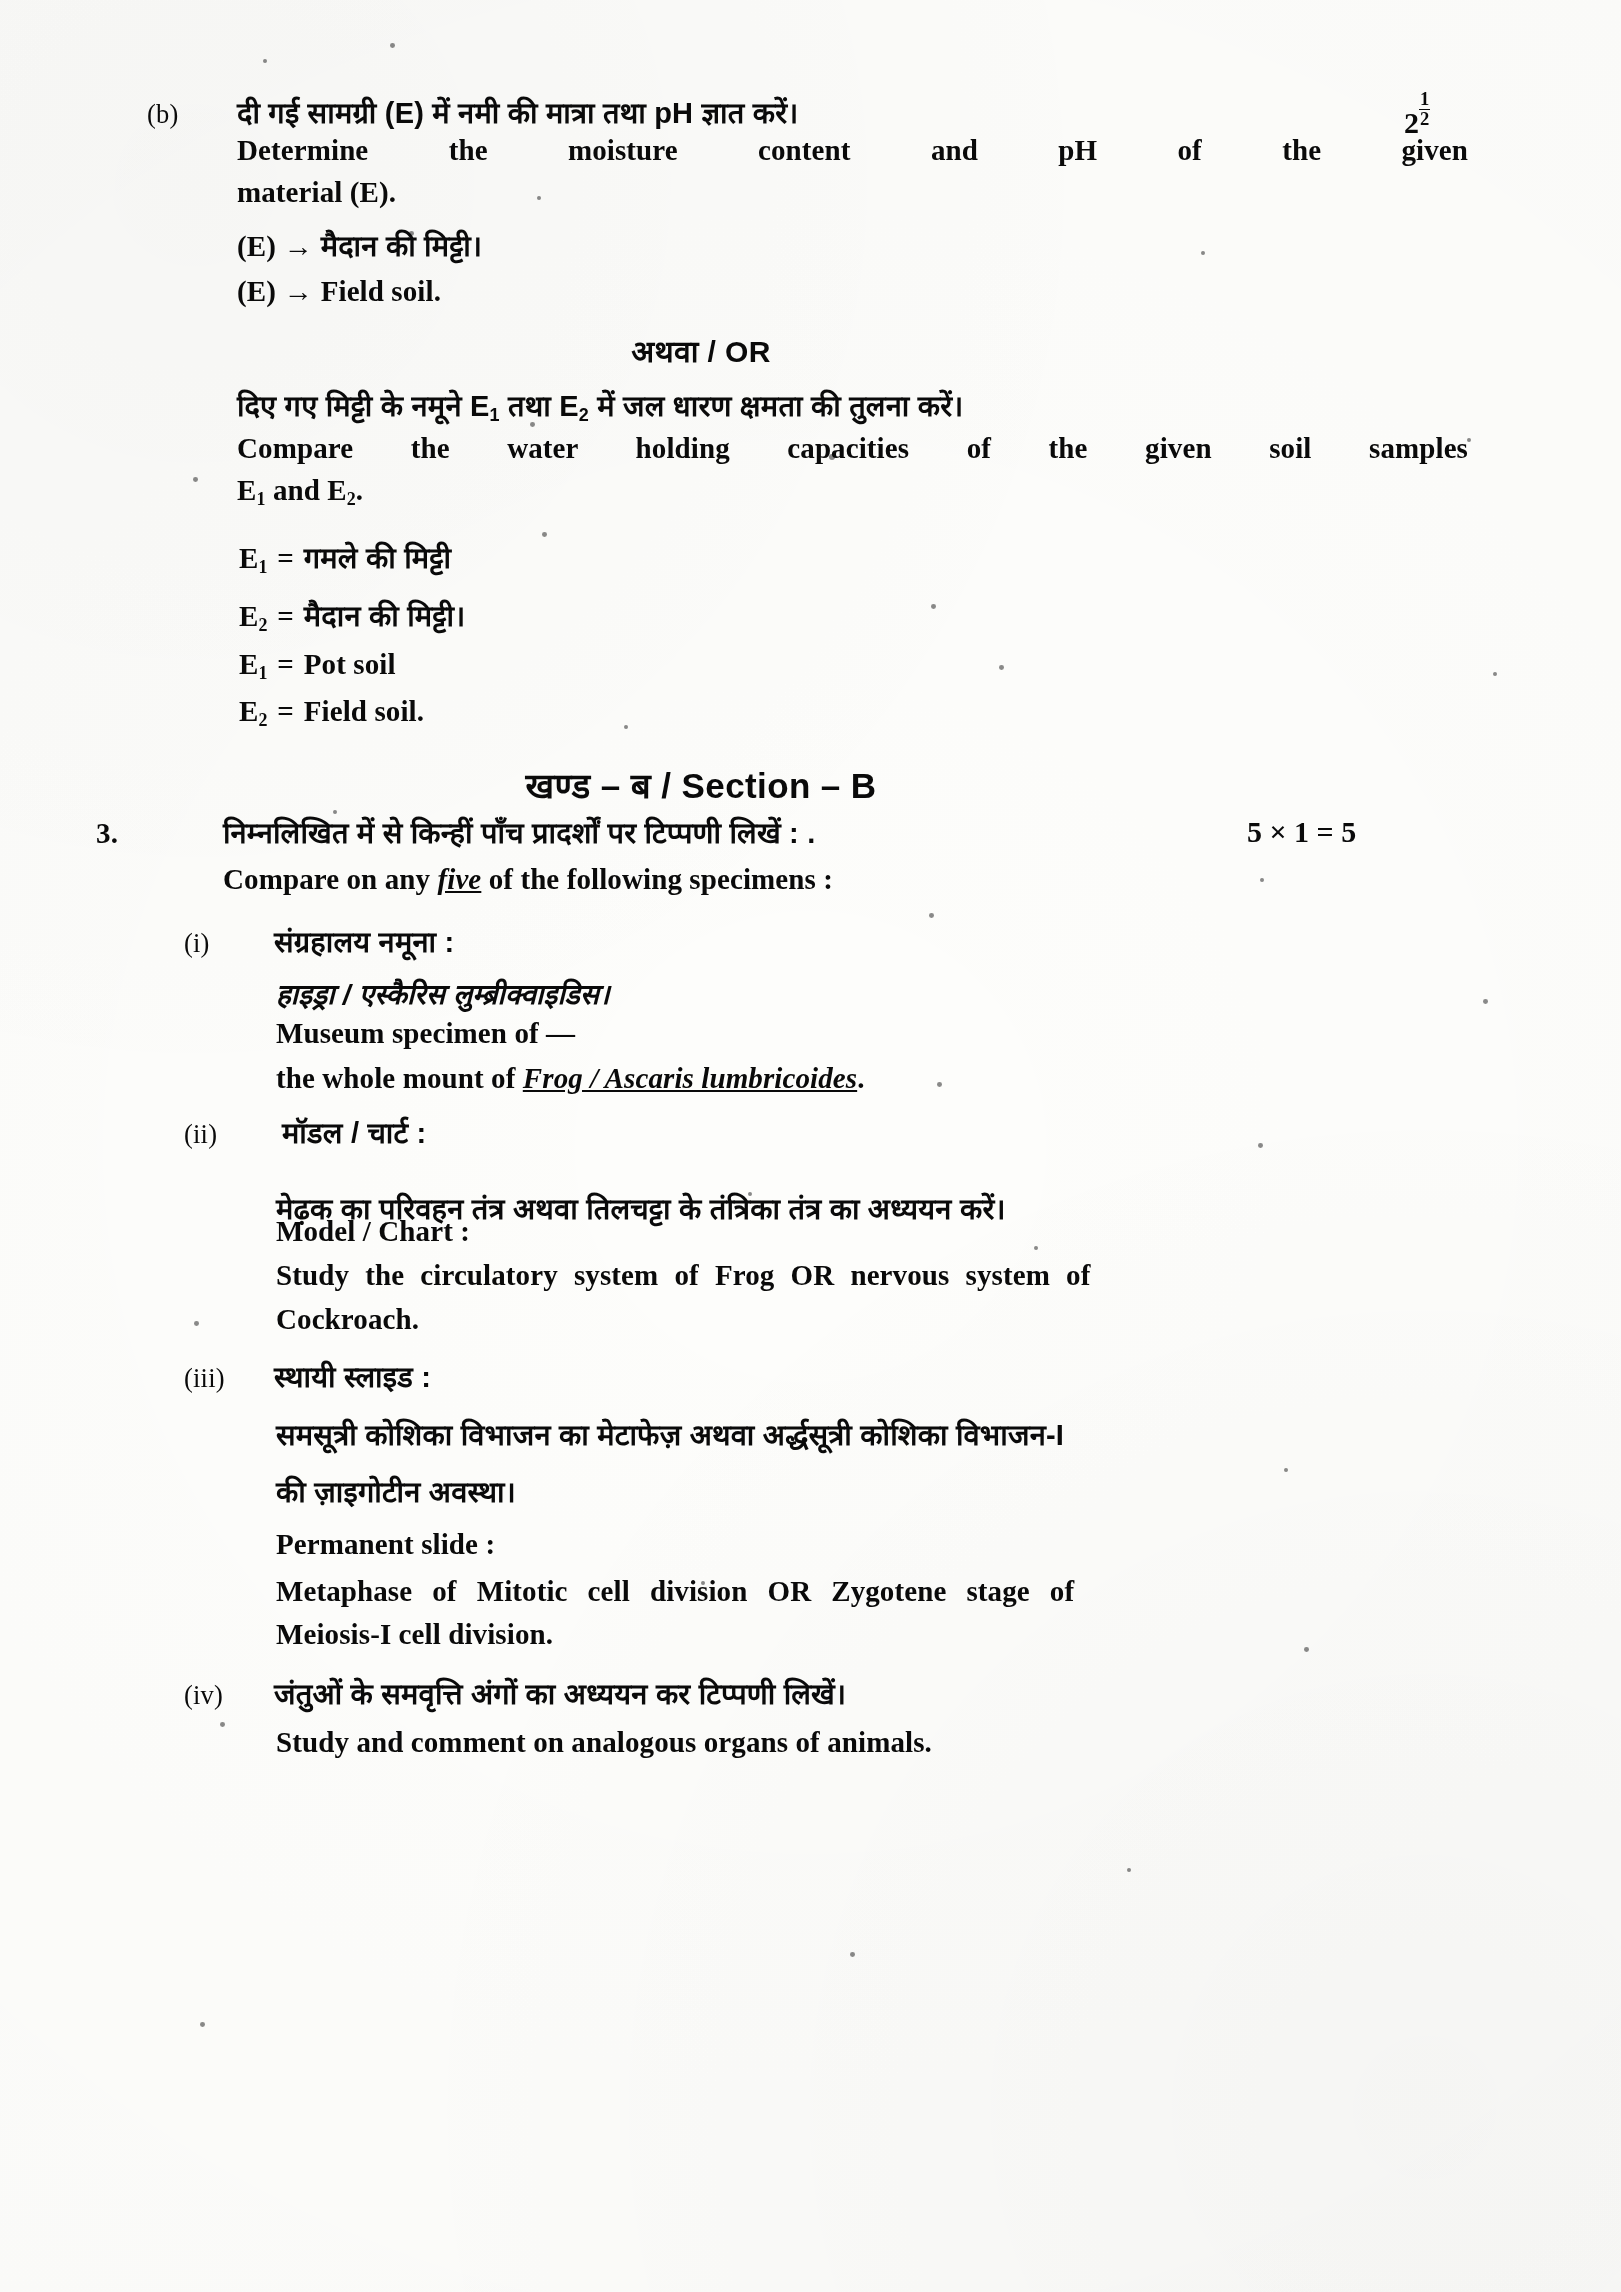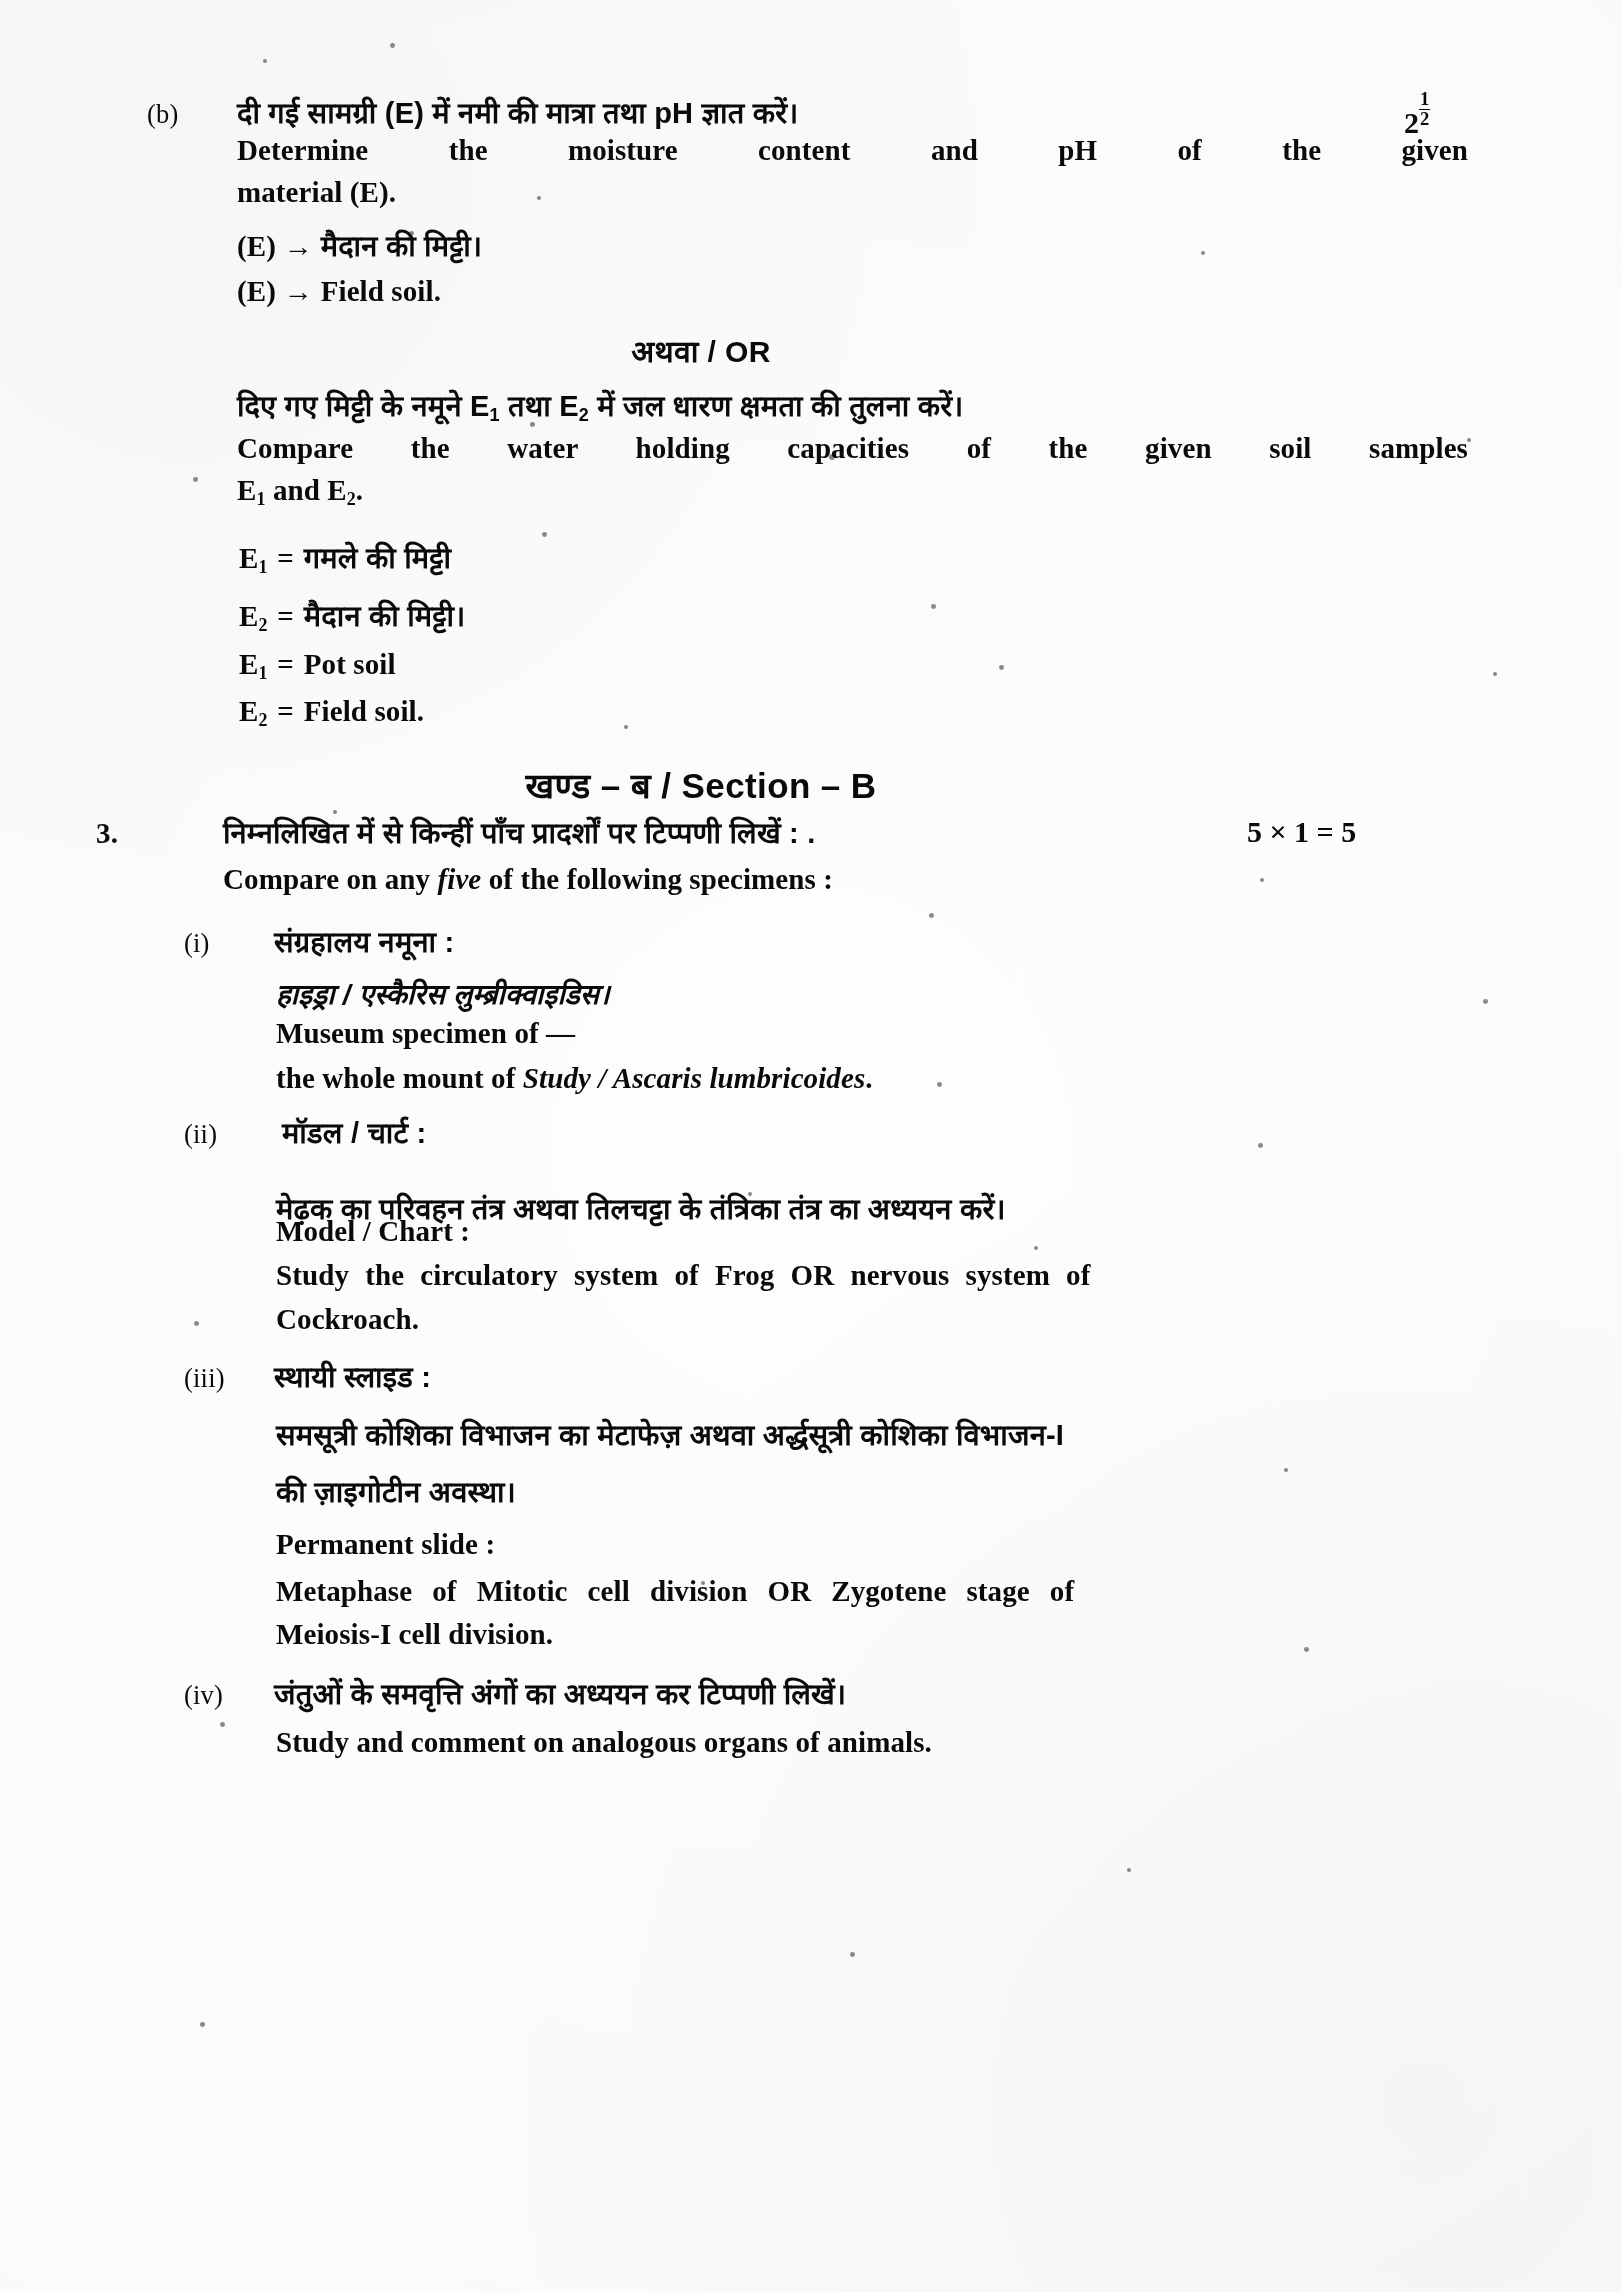--- a/index.html
+++ b/index.html
@@ -80,20 +80,21 @@
     text-align-last: justify;
   }
   .just-xwide {
     word-spacing: 25.5px;
   }
   .bold {
     font-weight: 800;
   }
   .ital {
     font-style: italic;
+    text-decoration: underline;
   }
   .marks {
     position: absolute;
     font-family: "Liberation Serif", "DejaVu Serif", serif;
     font-size: 30px;
     font-weight: 700;
   }
   .frac {
     display: inline-block;
     font-size: 0.62em;
@@ -240,21 +241,21 @@
       <span class="marker">(i)</span>
       <span class="hindi">संग्रहालय नमूना :</span>
     </div>
     <div class="row" style="left:276px;top:974px;">
       <span class="hindi-ital">हाइड्रा / एस्कैरिस लुम्ब्रीक्वाइडिस।</span>
     </div>
     <div class="row" style="left:276px;top:1017px;">
       <span class="eng">Museum specimen of —</span>
     </div>
     <div class="row" style="left:276px;top:1062px;">
-      <span class="eng"><span>the whole mount of </span><span class="ital">Study / Ascaris lumbricoides</span><span>.</span></span>
+      <span class="eng"><span>the whole mount of </span><span class="ital">Frog / Ascaris lumbricoides</span><span>.</span></span>
     </div>
 
     <div class="row" style="left:184px;top:1112px;gap:8px;">
       <span class="marker">(ii)</span>
       <span class="hindi">मॉडल / चार्ट :</span>
     </div>
     <div class="row" style="left:276px;top:1168px;margin-top:20px;">
       <span class="hindi"><span>मेढ़क का परिवहन तंत्र </span><span class="bold">अथवा</span><span> तिलचट्टा के तंत्रिका तंत्र का अध्ययन करें।</span></span>
     </div>
     <div class="row" style="left:276px;top:1215px;">

